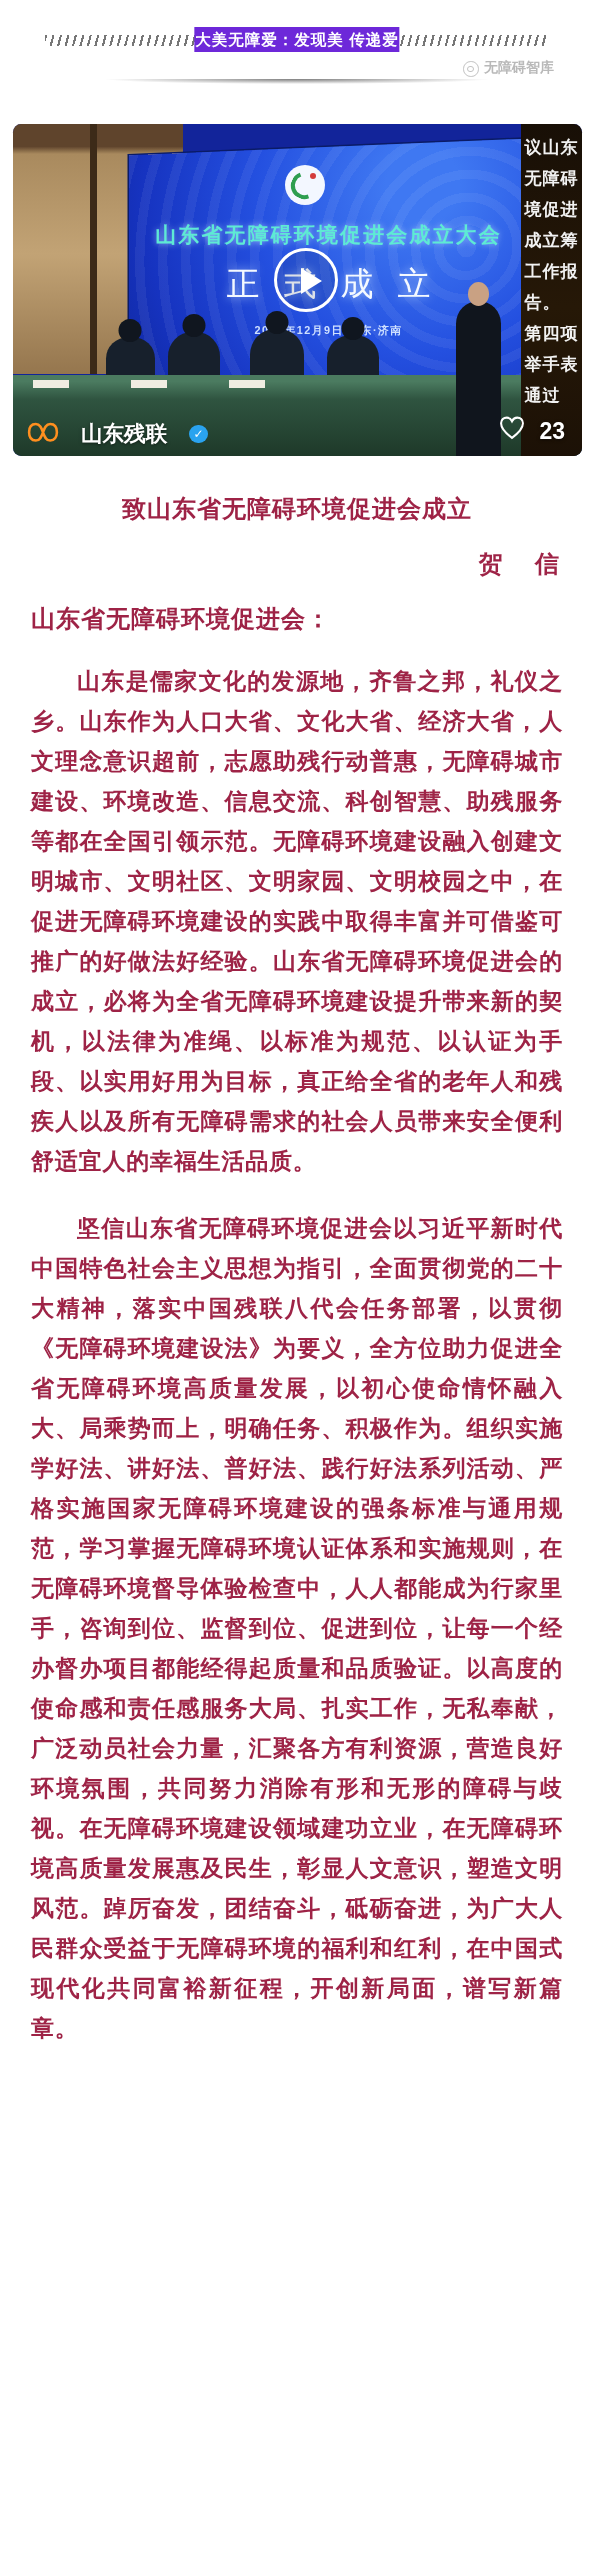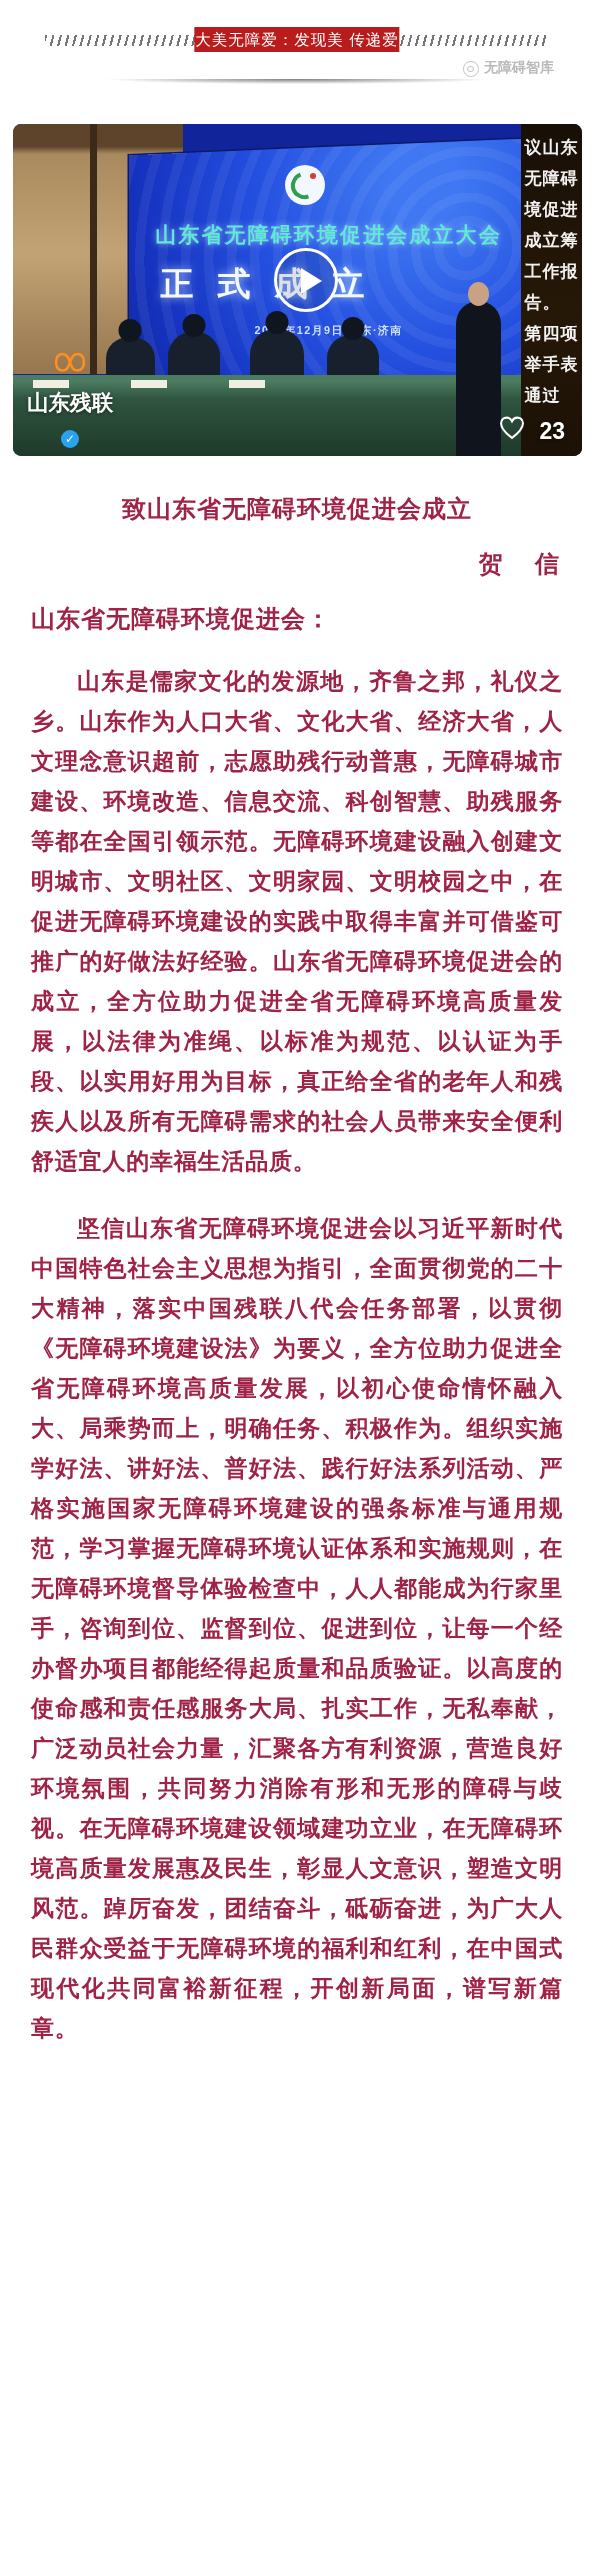--- a/index.html
+++ b/index.html
@@ -7,21 +7,21 @@
   body {
     width:594px; height:3381px; background:#ffffff; position:relative; overflow:hidden;
     font-family:"Liberation Sans","DejaVu Sans",sans-serif;
   }
 
   
   .top-banner { position:relative; margin:27px 45px 0; height:26px; }
   .stripes { position:absolute; left:0; right:0; top:7.7px; height:11.3px;
     background:repeating-linear-gradient(105deg,#767676 0 2.1px,transparent 2.1px 7.2px); }
   .ribbon { position:absolute; left:50%; top:0; transform:translateX(-50%);
-    background:#b91c1c; color:#fff; font-weight:normal; font-size:15.5px; line-height:25px;
+    background:#6d28d9; color:#fff; font-weight:bold; font-size:15.5px; line-height:25px;
     padding:0 1px; white-space:nowrap; letter-spacing:1px; }
   .watermark-row { display:flex; justify-content:flex-end; align-items:flex-end; gap:5.2px;
     margin:5.2px 40px 0 0; color:#b9b9b9; font-size:14px; font-weight:bold; height:18.5px; }
   .wm-logo { width:15.5px; height:15.5px; border:1.5px solid #c3c3c3; border-radius:50%; position:relative; flex:0 0 auto; }
   .wm-logo::after { content:""; position:absolute; left:3.1px; top:3.6px; width:4.6px; height:4.6px;
     border:1.5px solid #c3c3c3; border-radius:50%; }
   .banner-shadow { width:536px; height:7.7px; margin:2.1px auto 0;
     background:radial-gradient(ellipse 50% 100% at 50% 0, rgba(45,45,45,.62), rgba(45,45,45,0) 72%); }
 
   
@@ -43,42 +43,42 @@
     background:repeating-radial-gradient(circle at 85% 40%, rgba(255,255,255,.06) 0 9.3px, transparent 9.3px 23px); }
   .v1-logo { position:absolute; left:272px; top:41px; width:40px; height:40px; border-radius:50%;
     background:#f3f7ff; z-index:5; }
   .v1-logo::before { content:""; position:absolute; inset:6.7px; border:4.1px solid transparent;
     border-left-color:#2e9e4f; border-bottom-color:#2e9e4f; border-radius:50%; transform:rotate(25deg); }
   .v1-logo::after { content:""; position:absolute; right:8.2px; top:7.2px; width:6.2px; height:6.2px;
     border-radius:50%; background:#d43c3c; }
   .v1-screen-title { position:absolute; left:124px; width:384px; top:97px; text-align:center;
     color:#5eead4; font-size:21px; font-weight:bold; letter-spacing:2.1px; z-index:5;
     text-shadow:0 0 6.2px rgba(170,205,255,.85); }
-  .v1-screen-sub { position:absolute; left:124px; width:384px; top:138px; text-align:left;
-    color:#f4f9ff; font-size:33px; font-weight:bold; letter-spacing:24px; text-indent:24px; z-index:5;
+  .v1-screen-sub { position:absolute; left:124px; width:384px; top:138px; text-align:center;
+    color:#f4f9ff; font-size:33px; font-weight:normal; letter-spacing:24px; text-indent:24px; z-index:5;
     text-shadow:0 0 9.3px rgba(190,220,255,.9); }
   .v1-screen-caption { position:absolute; left:124px; width:384px; top:200px; text-align:center;
     color:#cfe0ff; font-size:10.8px; font-weight:bold; letter-spacing:1.5px; z-index:5; }
   .v1-person { position:absolute; background:#17202c; border-radius:46% 46% 8% 8%; z-index:6; }
   .v1-person::before { content:""; position:absolute; top:-18.5px; left:50%; transform:translateX(-50%);
     width:23px; height:23px; border-radius:50%; background:#10161f; }
   .v1-table { position:absolute; left:0; bottom:0; width:100%; height:81px; z-index:7;
     background:linear-gradient(180deg,#4b7b60 0 8%,#2f5440 30%,#1e3929); }
   .v1-table::before { content:""; position:absolute; left:20.6px; top:4.1px; width:289px; height:8.2px;
     background:repeating-linear-gradient(90deg,#f0ede2 0 36px, transparent 36px 98px); }
   .v1-interpreter { position:absolute; right:81px; bottom:0; width:45px; height:155px;
     background:#10151d; border-radius:23px 23px 0 0; z-index:8; }
   .v1-interpreter::before { content:""; position:absolute; top:-19.6px; left:12px; width:21.6px; height:24px;
     border-radius:50%; background:#c9a183; }
   .v1-side { position:absolute; right:0; top:0; width:61px; height:100%; z-index:9;
     background:linear-gradient(180deg,#180f06,#261807 55%,#1c1106); padding-top:8px; }
   .v1-side span { display:block; color:#f2f2f2; font-size:17px; font-weight:bold; line-height:31px;
     padding-left:4.1px; letter-spacing:1px; white-space:nowrap; }
   #video1 .play-btn { left:261px; top:124px; }
-  .v1-bottombar { position:absolute; left:14.4px; bottom:8.2px; display:flex; align-items:center; gap:13px; z-index:20;flex-direction:column; }
+  .v1-bottombar { position:absolute; left:14.4px; bottom:8.2px; display:flex; align-items:center; gap:22px; z-index:20; }
   .v1-name { color:#fff; font-size:21.6px; font-weight:bold; text-shadow:0 0.5px 3.1px rgba(0,0,0,.55); }
   .badge { width:18.5px; height:18.5px; border-radius:50%; background:#2aa3ef; color:#fff;
     display:flex; align-items:center; justify-content:center; font-size:12px; font-weight:bold; }
   .badge::after { content:"✓"; }
   .v1-likes { position:absolute; right:16.5px; bottom:10.3px; display:flex; align-items:center; gap:14px;
     color:#fff; font-size:23px; font-weight:bold; z-index:20; text-shadow:0 0.5px 3.1px rgba(0,0,0,.55); }
 
   
   .article { margin:0 31px; color:#9e2346; font-weight:bold; }
   .a-title { font-size:24px; line-height:30px; text-align:center; margin:38px 0 0; letter-spacing:1px; }
@@ -142,17 +142,17 @@
       </svg>
     </span>
     <span>23</span>
   </div>
 </div>
 
 <div class="article">
   <div class="a-title">致山东省无障碍环境促进会成立</div>
   <div class="a-subtitle">贺　信</div>
   <div class="a-salutation">山东省无障碍环境促进会：</div>
-  <p class="a-p">山东是儒家文化的发源地，齐鲁之邦，礼仪之乡。山东作为人口大省、文化大省、经济大省，人文理念意识超前，志愿助残行动普惠，无障碍城市建设、环境改造、信息交流、科创智慧、助残服务等都在全国引领示范。无障碍环境建设融入创建文明城市、文明社区、文明家园、文明校园之中，在促进无障碍环境建设的实践中取得丰富并可借鉴可推广的好做法好经验。山东省无障碍环境促进会的成立，全方位助力促进全省无障碍环境高质量发展，以法律为准绳、以标准为规范、以认证为手段、以实用好用为目标，真正给全省的老年人和残疾人以及所有无障碍需求的社会人员带来安全便利舒适宜人的幸福生活品质。</p>
+  <p class="a-p">山东是儒家文化的发源地，齐鲁之邦，礼仪之乡。山东作为人口大省、文化大省、经济大省，人文理念意识超前，志愿助残行动普惠，无障碍城市建设、环境改造、信息交流、科创智慧、助残服务等都在全国引领示范。无障碍环境建设融入创建文明城市、文明社区、文明家园、文明校园之中，在促进无障碍环境建设的实践中取得丰富并可借鉴可推广的好做法好经验。山东省无障碍环境促进会的成立，必将为全省无障碍环境建设提升带来新的契机，以法律为准绳、以标准为规范、以认证为手段、以实用好用为目标，真正给全省的老年人和残疾人以及所有无障碍需求的社会人员带来安全便利舒适宜人的幸福生活品质。</p>
   <p class="a-p">坚信山东省无障碍环境促进会以习近平新时代中国特色社会主义思想为指引，全面贯彻党的二十大精神，落实中国残联八代会任务部署，以贯彻《无障碍环境建设法》为要义，全方位助力促进全省无障碍环境高质量发展，以初心使命情怀融入大、局乘势而上，明确任务、积极作为。组织实施学好法、讲好法、普好法、践行好法系列活动、严格实施国家无障碍环境建设的强条标准与通用规范，学习掌握无障碍环境认证体系和实施规则，在无障碍环境督导体验检查中，人人都能成为行家里手，咨询到位、监督到位、促进到位，让每一个经办督办项目都能经得起质量和品质验证。以高度的使命感和责任感服务大局、扎实工作，无私奉献，广泛动员社会力量，汇聚各方有利资源，营造良好环境氛围，共同努力消除有形和无形的障碍与歧视。在无障碍环境建设领域建功立业，在无障碍环境高质量发展惠及民生，彰显人文意识，塑造文明风范。踔厉奋发，团结奋斗，砥砺奋进，为广大人民群众受益于无障碍环境的福利和红利，在中国式现代化共同富裕新征程，开创新局面，谱写新篇章。</p>
 
 </div>
 
 
 </body></html>

